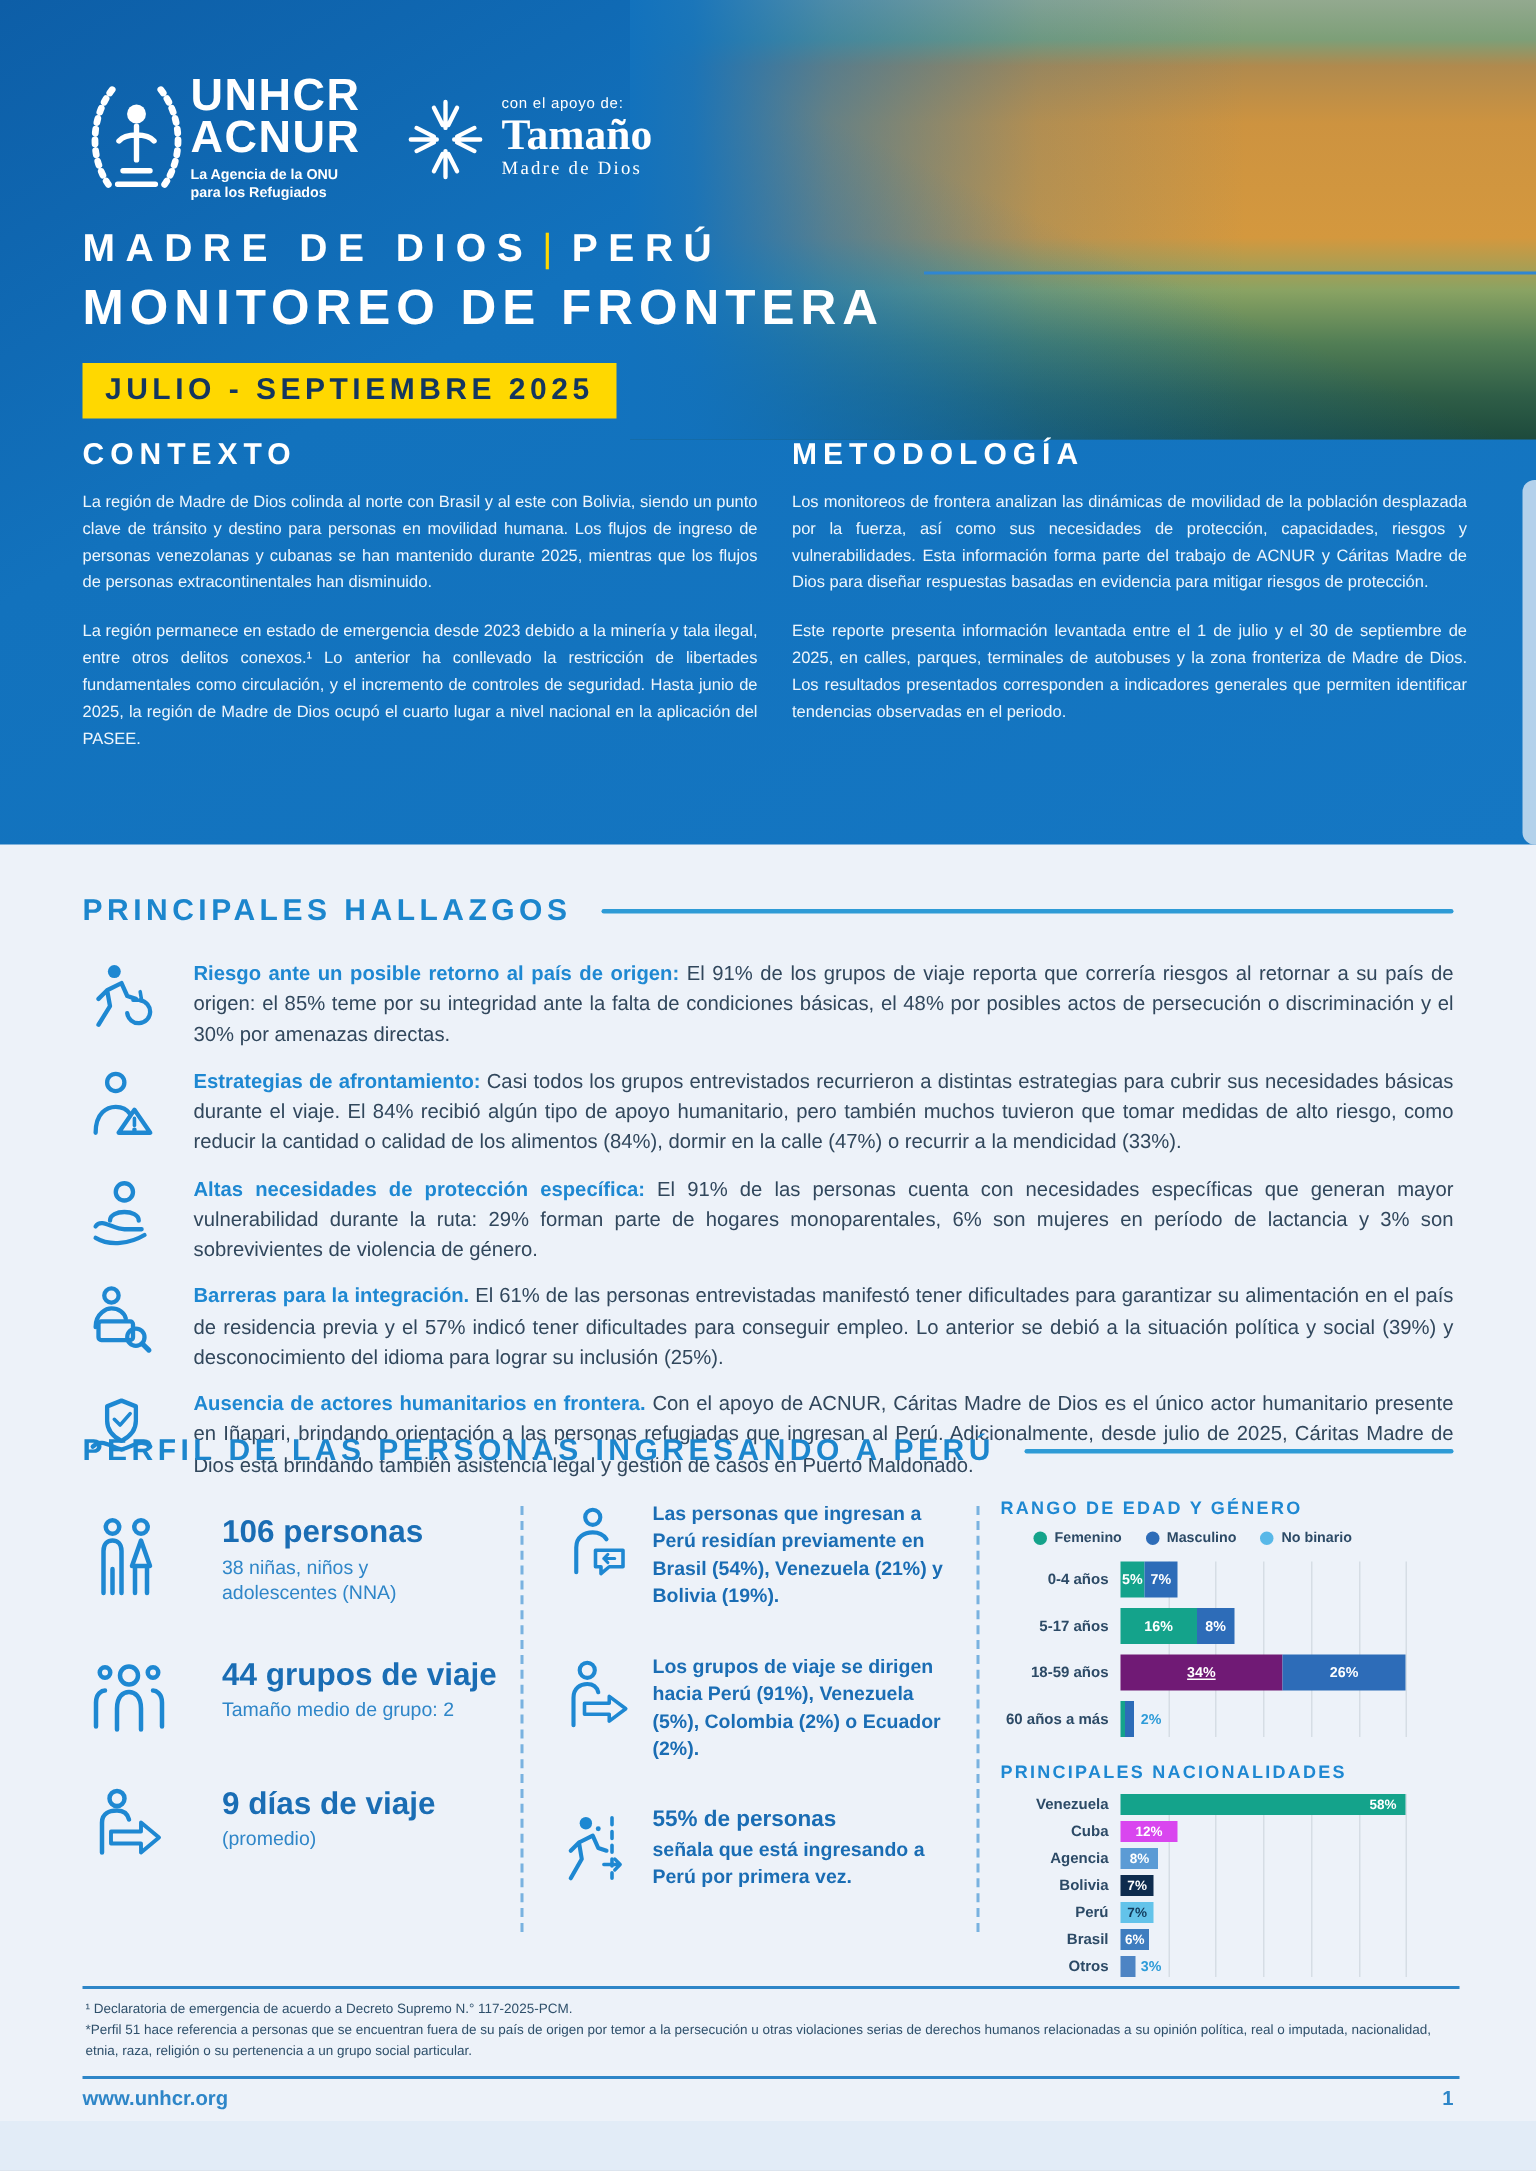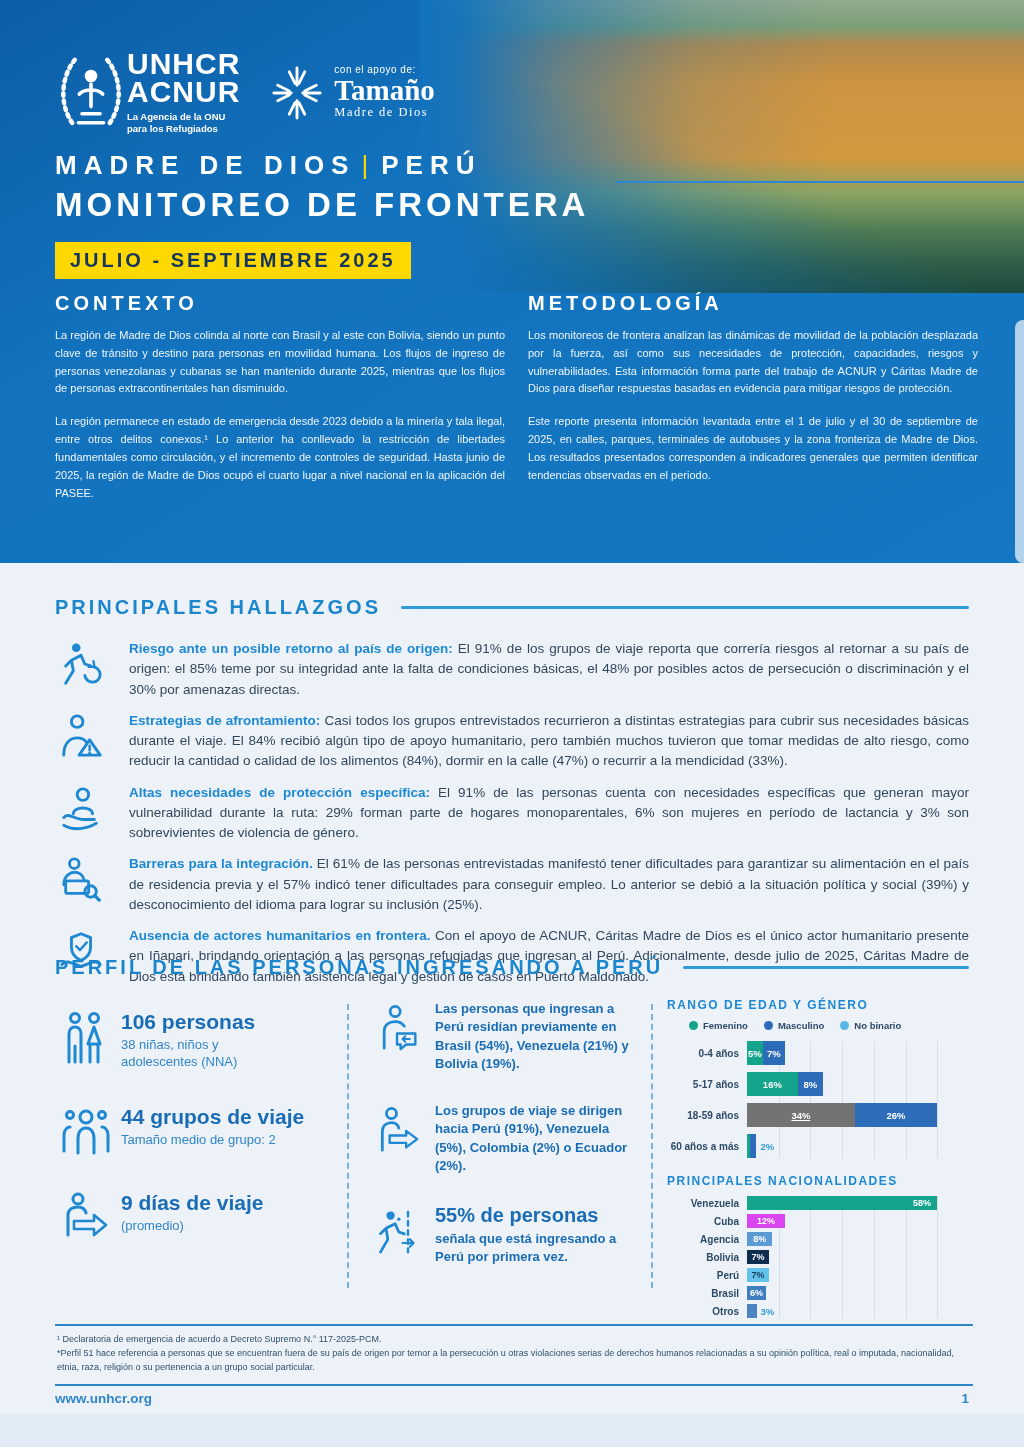--- a/index.html
+++ b/index.html
@@ -48,29 +48,29 @@
   .bullet .icon-box{flex:none;width:52px;display:flex;justify-content:center;padding-top:2px;}
   .bullet p{margin:0;font-size:13.5px;line-height:1.5;text-align:justify;color:#31475c;}
   .lead{color:#1e88d2;font-weight:700;}
 
   
   .perfil-head{position:absolute;top:956px;left:55px;width:914px;}
   .perfil{position:absolute;top:998px;left:55px;width:914px;height:300px;}
   .vsep{position:absolute;top:6px;height:284px;border-left:2px dashed #79b2e0;}
   .sep1{left:292px;} .sep2{left:596px;}
   .stats{position:absolute;left:2px;top:12px;width:276px;}
-  .stat{display:flex;gap:6px;margin-bottom:34px;align-items:flex-start;}
+  .stat{display:flex;gap:33px;margin-bottom:34px;align-items:flex-start;}
   .stat .icon-box{flex:none;width:58px;display:flex;justify-content:center;}
   .stat-value{font-size:21px;font-weight:700;color:#1a6db4;line-height:1.15;}
   .stat-sub{font-size:13px;color:#2f86c8;line-height:1.3;margin-top:3px;width:160px;}
   .facts{position:absolute;left:318px;top:2px;width:262px;}
   .fact{display:flex;gap:14px;margin-bottom:28px;align-items:flex-start;}
   .fact .icon-box{flex:none;width:48px;display:flex;justify-content:center;padding-top:4px;}
   .fact-text{font-size:13px;color:#1a6db4;line-height:1.42;font-weight:600;}
-  .fact-big{font-size:20px;font-weight:700;color:#1a6db4;margin-bottom:3px;}
+  .fact-big{font-size:15px;font-weight:700;color:#1a6db4;margin-bottom:3px;}
 
   
   .charts{position:absolute;left:612px;top:0;width:302px;}
   .chart-title{font-size:12px;font-weight:800;color:#1e88d2;letter-spacing:1.5px;margin-bottom:8px;}
   .legend{display:flex;gap:16px;margin:2px 0 10px 22px;}
   .legend-item{display:flex;align-items:center;gap:5px;font-size:9.5px;color:#2c4a66;font-weight:600;}
   .legend-dot{width:9px;height:9px;border-radius:50%;}
   .chart-body{position:relative;}
   .grid-layer{position:absolute;left:80px;right:0;top:0;bottom:0;}
   .gridline{position:absolute;top:0;bottom:0;width:1px;background:#d6dde5;}
@@ -368,21 +368,21 @@
               <div class="crow">
                 <div class="clab">5-17 años</div>
                 <div class="track">
                   <div class="seg" style="width: 22.8571%; background: rgb(20, 163, 139);">16%</div>
                   <div class="seg" style="width: 11.4286%; background: rgb(45, 108, 184);">8%</div>
                 </div>
               </div>
               <div class="crow">
                 <div class="clab">18-59 años</div>
                 <div class="track">
-                  <div class="seg" style="width: 48.5714%; background: #737373; text-decoration: underline;">34%</div>
+                  <div class="seg" style="width: 48.5714%; background: #701a75; text-decoration: underline;">34%</div>
                   <div class="seg" style="width: 37.1429%; background: rgb(45, 108, 184);">26%</div>
                 </div>
               </div>
               <div class="crow">
                 <div class="clab">60 años a más</div>
                 <div class="track">
                   <div class="seg" style="width: 1.42857%; background: rgb(20, 163, 139);"></div>
                   <div class="seg" style="width: 2.85714%; background: rgb(45, 108, 184);"></div>
                   <span class="outlbl">2%</span>
                 </div>

